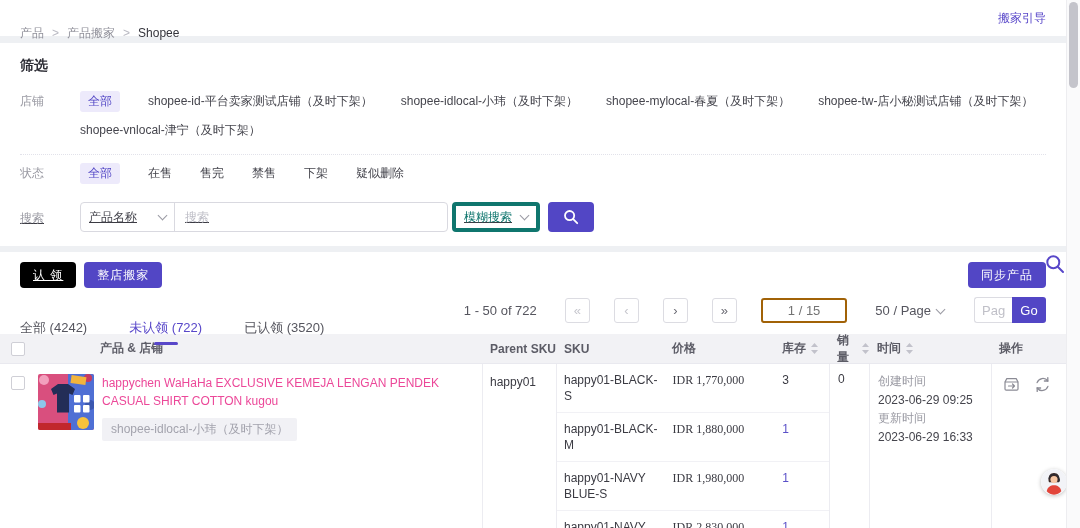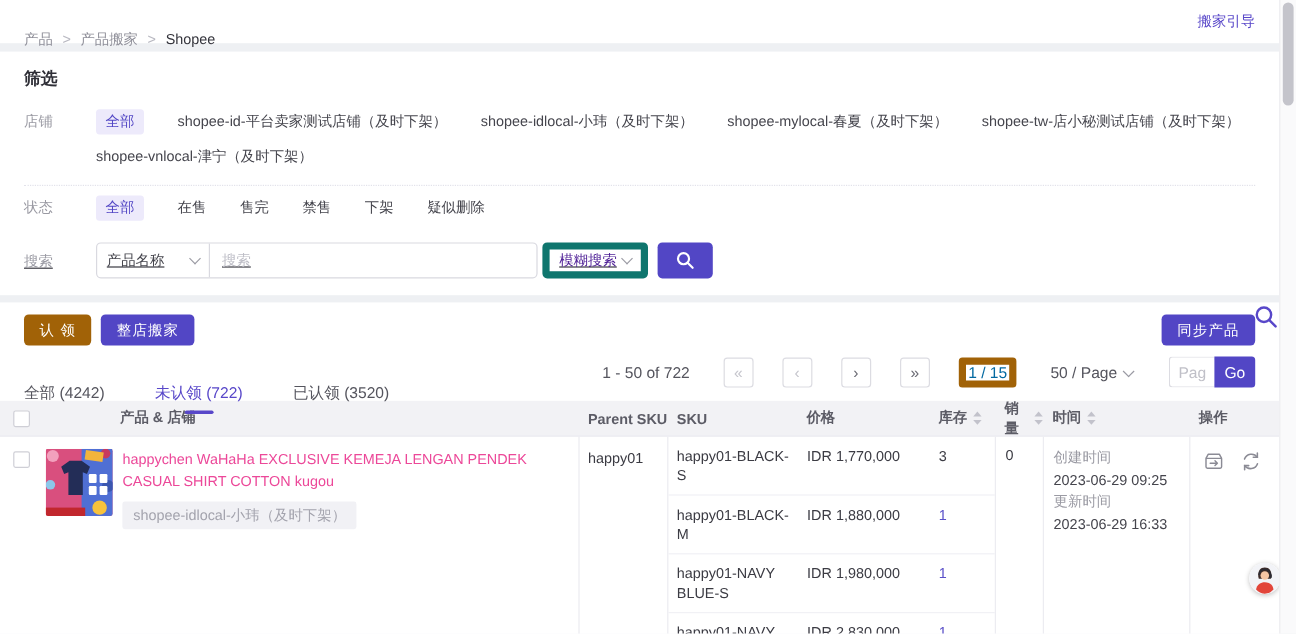--- a/index.html
+++ b/index.html
@@ -30,49 +30,49 @@
   .filter-opts { display:flex; flex-wrap:wrap; gap:8px 28px; }
   .opt { color:#45454d; cursor:pointer; padding:2px 0; }
   .opt.selected { color:#5246c5; background:#edeafb; border-radius:3px; padding:2px 8px; }
 
   .search-row { display:flex; align-items:center; margin-top:10px;text-decoration:underline; }
   .search-group { display:flex; width:368px; height:30px; border:1px solid #d9d9e0; border-radius:4px; background:#fff; }
   .field-select { width:94px; flex:none; border-right:1px solid #d9d9e0; display:flex;
                   align-items:center; justify-content:space-between; padding:0 8px; color:#45454d; cursor:pointer; }
   .search-input { flex:1; border:none; outline:none; padding:0 10px; font:inherit; color:#45454d; background:transparent; }
   .search-input::placeholder { color:#bdbdc6; }
-  .mode-select { width:88px; height:30px; border:6px solid #0f766e; border-radius:4px; margin-left:4px;
-                 display:flex; align-items:center; justify-content:space-between; padding:0 8px; color:#4c1d95; cursor:pointer; }
+  .mode-select { width:88px; height:30px; border:4px solid #0f766e; border-radius:4px; margin-left:4px;
+                 display:flex; align-items:center; justify-content:space-between; padding:0 8px; color:#0f766e; cursor:pointer; }
   .chev { width:7px; height:7px; border-right:1.3px solid #9a9aa3; border-bottom:1.3px solid #9a9aa3;
           transform:rotate(45deg); margin-top:-4px; flex:none; }
   .search-btn { width:46px; height:30px; background:#5246c5; border:none; border-radius:4px; margin-left:8px;
                 display:flex; align-items:center; justify-content:center; cursor:pointer; }
 
   
   .main-card { margin-top:6px; background:#fff; padding-top:10px; min-height:342px; }
   .toolbar { display:flex; align-items:center; padding:0 20px; gap:8px; }
   .btn { height:26px; border:none; border-radius:4px; color:#fff; padding:0 13px; font:inherit;
          display:flex; align-items:center; cursor:pointer; letter-spacing:1px; }
-  .btn.green { background:#a16207; }
+  .btn.green { background:#000000;text-decoration:underline; }
   .btn.purple { background:#5246c5; }
   .toolbar-spacer { flex:1; }
 
   .tabs-row { display:flex; align-items:center; padding:0 20px; margin-top:6px; height:32px; }
   .tab { margin-right:42px; color:#55555e; font-size:13px; cursor:pointer; position:relative;
          padding-bottom:8px; top:22px; }
   .tab.active { color:#5847c9; }
   .tab.active::after { content:""; position:absolute; left:50%; transform:translateX(-50%);
                        bottom:0; width:24px; height:3px; border-radius:2px; background:#5847c9; }
   .pagination { margin-left:auto; display:flex; align-items:center; gap:24px; color:#55555e; font-size:13px; }
   .pg-range { margin-right:4px; }
   .pg-btn { width:25px; height:25px; border:1px solid #dcdce2; border-radius:3px; background:#fff;
             display:flex; align-items:center; justify-content:center; color:#6a6a73; cursor:pointer; font-size:13px; }
   .pg-btn.disabled { color:#c6c6cd; cursor:default; }
-  .pg-indicator { border:6px solid #a16207; border-radius:3px; height:25px; padding:0 2px;
-                  display:flex; align-items:center; color:#0369a1; }
+  .pg-indicator { border:2px solid #a16207; border-radius:3px; height:25px; padding:0 25px;
+                  display:flex; align-items:center; color:#737373; }
   .pg-size { display:flex; align-items:center; gap:6px; margin:0 4px; cursor:pointer; }
   .pg-size .chev { margin-top:-2px; }
   .pg-goto { display:flex; margin-left:2px; }
   .pg-input { width:38px; height:26px; border:1px solid #dcdce2; border-right:none;
               border-radius:3px 0 0 3px; padding:0 7px; font:inherit; color:#45454d; outline:none; }
   .pg-input::placeholder { color:#c0c0c8; }
   .pg-go { width:34px; height:26px; background:#5246c5; color:#fff; border:none;
            border-radius:0 3px 3px 0; font:inherit; cursor:pointer; }
 
   
@@ -94,21 +94,21 @@
   .thumb svg { display:block; }
   .p-info { display:flex; flex-direction:column; align-items:flex-start; }
   .p-title { color:#ec4899; line-height:1.5; max-width:362px; cursor:pointer; }
   .p-tag { display:inline-block; background:#f1f1f5; color:#a3a3ad; padding:3px 9px;
            border-radius:2px; margin-top:8px; }
   .c-parent { width:74px; flex:none; padding:10px 4px 10px 7px; border-right:1px solid #ececf1; line-height:1.4; word-break:break-all; }
   .c-skugrp { width:273px; flex:none; border-right:1px solid #ececf1; }
   .sku-row { display:flex; border-bottom:1px solid #f1f1f5; }
   .sku-row:last-child { border-bottom:none; }
   .sku-cell  { width:108px; padding:8px 3px 8px 7px; line-height:16px; word-break:break-word; }
-  .price-cell{ width:110px; padding:8px 3px 8px 8px; line-height:16px; }
+  .price-cell{ width:110px; padding:8px 3px 8px 8px; line-height:16px;font-family:Liberation Serif, serif; }
   .stock-cell{ width:55px;  padding:8px 3px 8px 8px; line-height:16px; }
   .stock-cell.stock-link { color:#5a50c8; cursor:pointer; }
   .c-sales { width:40px; flex:none; padding:8px 3px 8px 8px; border-right:1px solid #ececf1; }
   .c-time  { width:122px; flex:none; padding:8px 4px 8px 8px; border-right:1px solid #ececf1; line-height:1.55; }
   .time-label { color:#9a9aa3; }
   .time-value { color:#45454d; }
   .c-ops { width:72px; flex:none; padding:12px 6px 0 10px; display:flex; gap:13px; align-items:flex-start; }
   .op-icon { cursor:pointer; display:inline-flex; }
 
   

